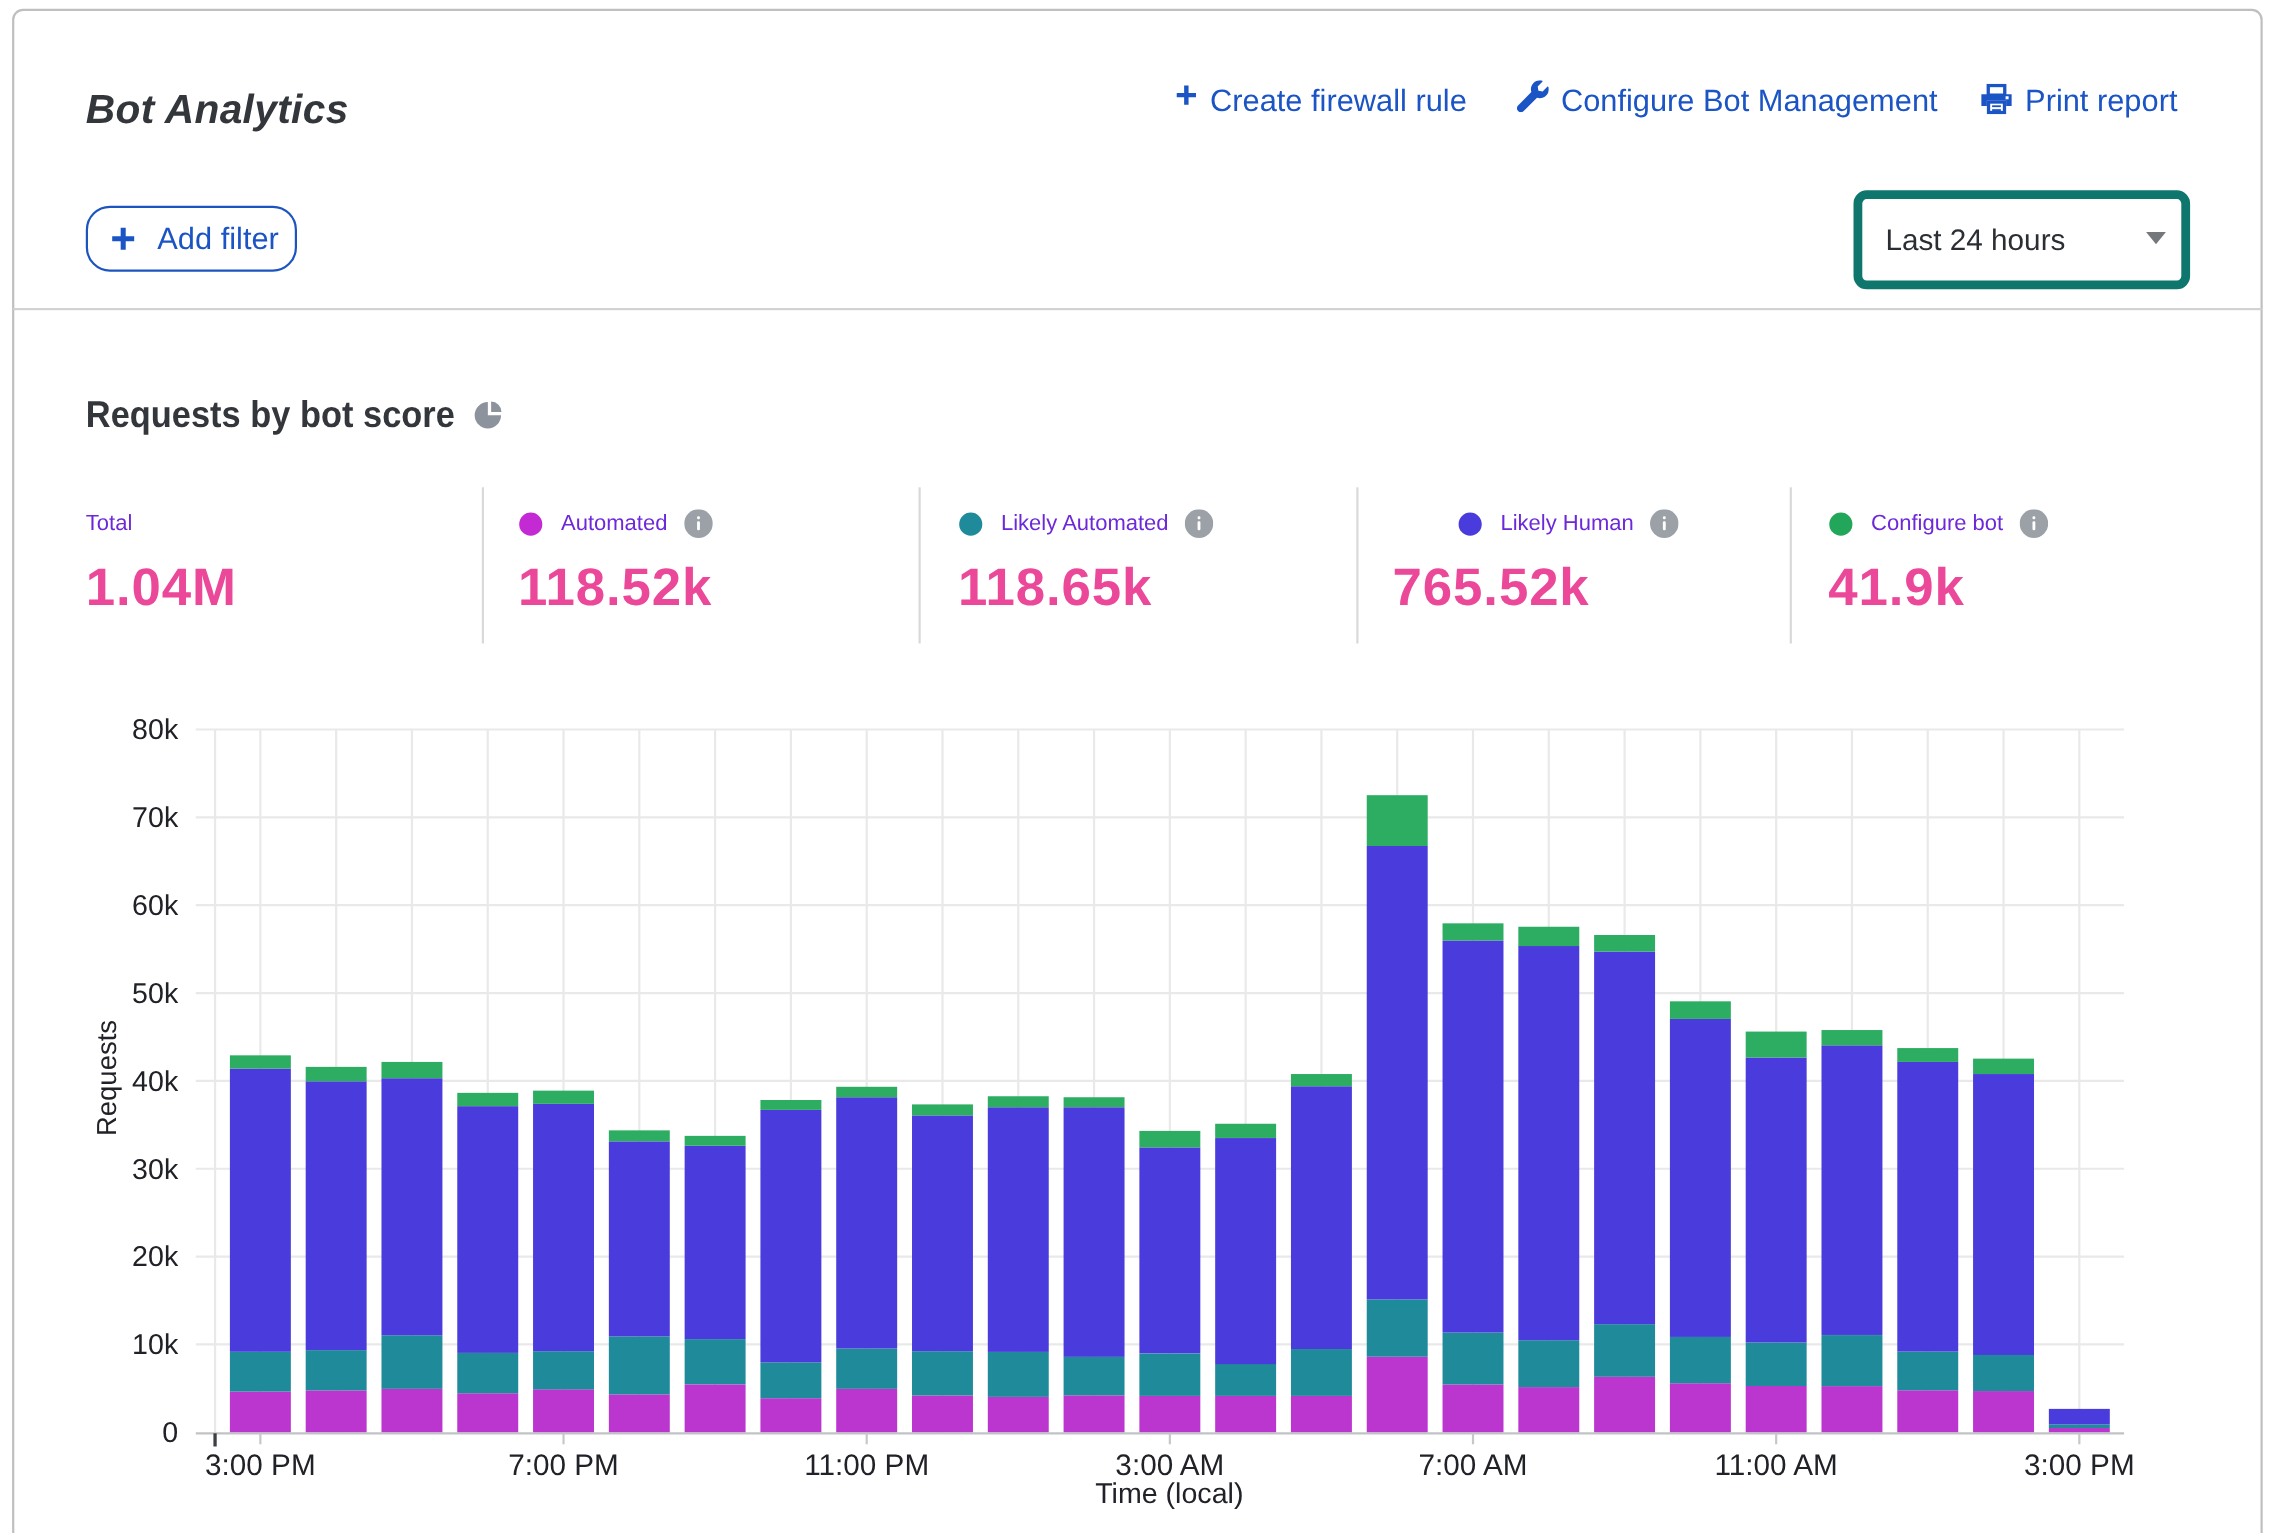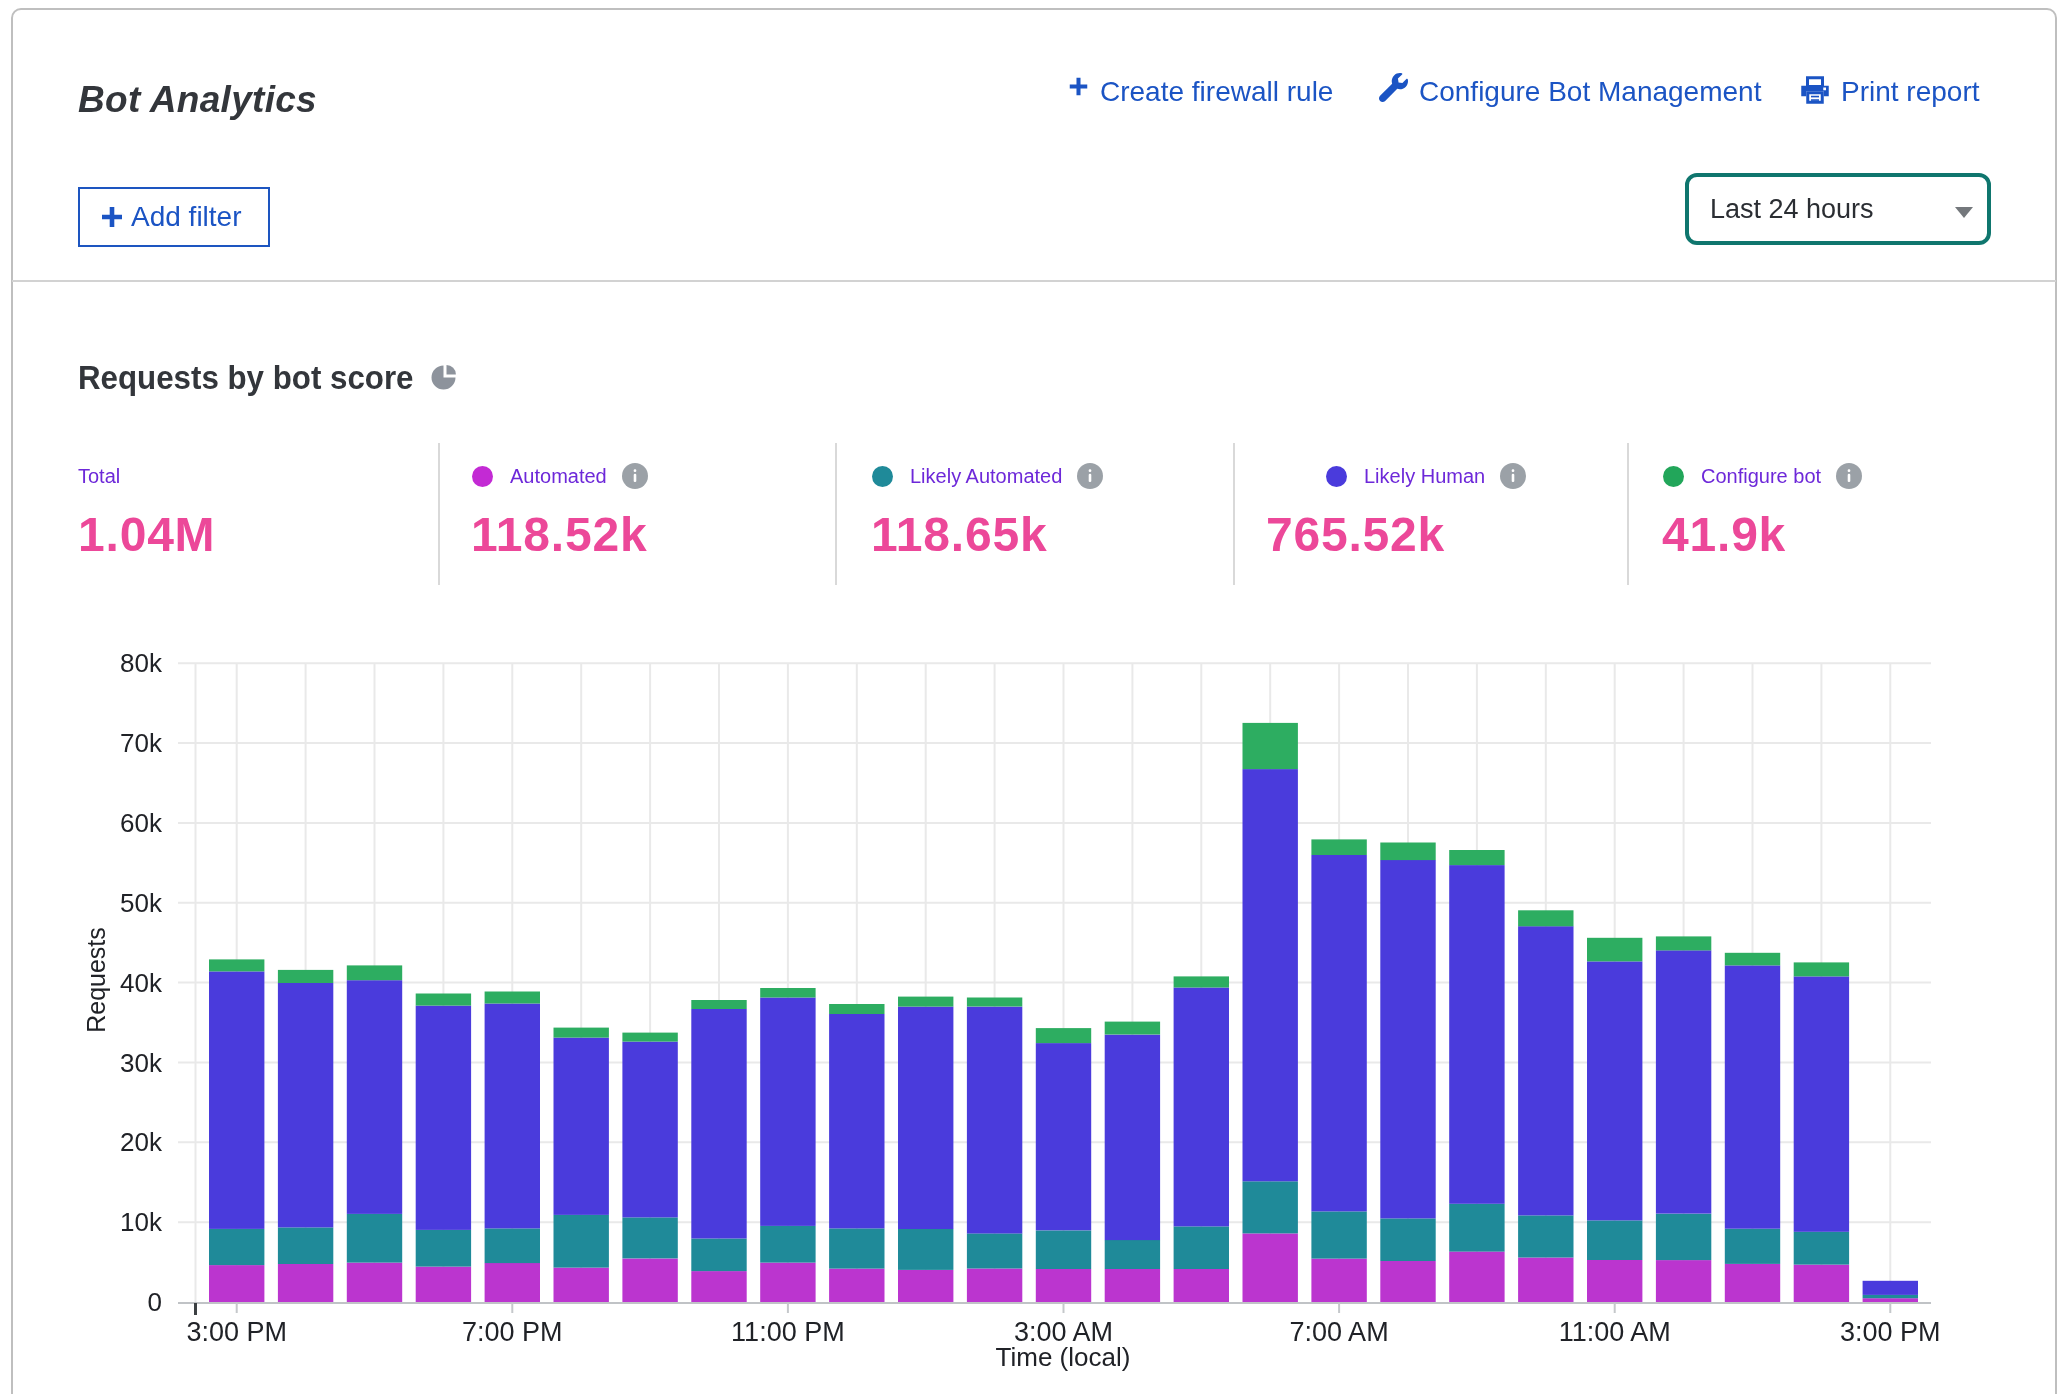--- a/index.html
+++ b/index.html
@@ -1,21 +1,21 @@
 <!DOCTYPE html>
 <html><head>
 <meta charset="utf-8">
 <style>
 * { margin:0; padding:0; box-sizing:border-box; }
 html,body { width:2070px; height:1394px; background:#fff; font-family:"Liberation Sans", sans-serif; position:relative; overflow:hidden; }
 .card { position:absolute; left:11px; top:8px; width:2046px; height:1500px; border:2px solid #bfbfbf; border-radius:10px; background:#fff; }
 .title { position:absolute; left:78px; top:79px; font-size:37px; font-weight:bold; color:#33363b; letter-spacing:0.3px; transform-origin:left top;font-style:italic; }
 .toplink { position:absolute; top:76px; height:40px; display:flex; align-items:flex-start; gap:11px; color:#1b54c4; font-size:28px; }
-.btn { position:absolute; left:78px; top:187px; width:192px; height:60px; border:2px solid #1d55c0; border-radius:0; display:flex; align-items:center; padding-left:20px; gap:7px; color:#1b54c4; font-size:28px; }
-.dropdown { position:absolute; left:1685px; top:173px; width:306px; height:72px; border:4px solid #0f766e; border-radius:12px; display:flex; align-items:center; padding-left:21px; color:#2b2e33; font-size:27px; }
+.btn { position:absolute; left:78px; top:187px; width:192px; height:60px; border:2px solid #1d55c0; border-radius:22px; display:flex; align-items:center; padding-left:20px; gap:19px; color:#1b54c4; font-size:28px; }
+.dropdown { position:absolute; left:1685px; top:173px; width:306px; height:90px; border:8px solid #0f766e; border-radius:12px; display:flex; align-items:center; padding-left:21px; color:#2b2e33; font-size:27px; }
 .caret { position:absolute; right:14px; top:30px; width:0; height:0; border-left:9.5px solid transparent; border-right:9.5px solid transparent; border-top:11px solid #74787c; }
 .divider { position:absolute; left:12px; top:280px; width:2044px; height:2px; background:#d2d2d2; }
 .h2 { position:absolute; left:78px; top:358px; font-size:34px; font-weight:bold; color:#33363b; transform:scaleX(0.92); transform-origin:left top; }
 .statlabel { position:absolute; top:460px; height:32px; display:flex; align-items:center; gap:17px; font-size:20px; color:#6d28d9; }
 .statvalue { position:absolute; top:507px; font-size:48px; font-weight:bold; color:#ec4899; letter-spacing:0.8px; }
 .dot { width:21px; height:21px; border-radius:50%; }
 .vdiv { position:absolute; top:443px; width:2px; height:142px; background:#d9d9d9; }
 </style>
 </head>
 <body>

